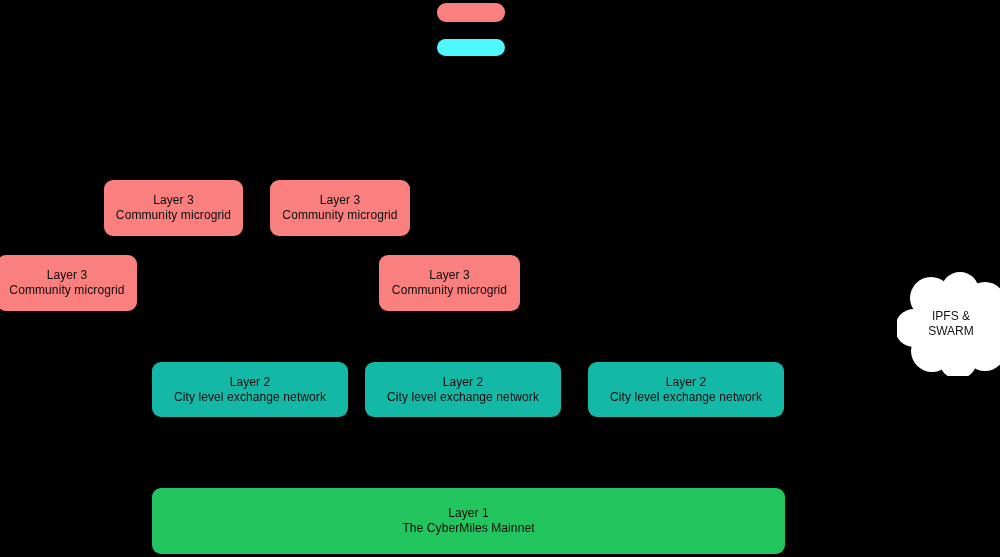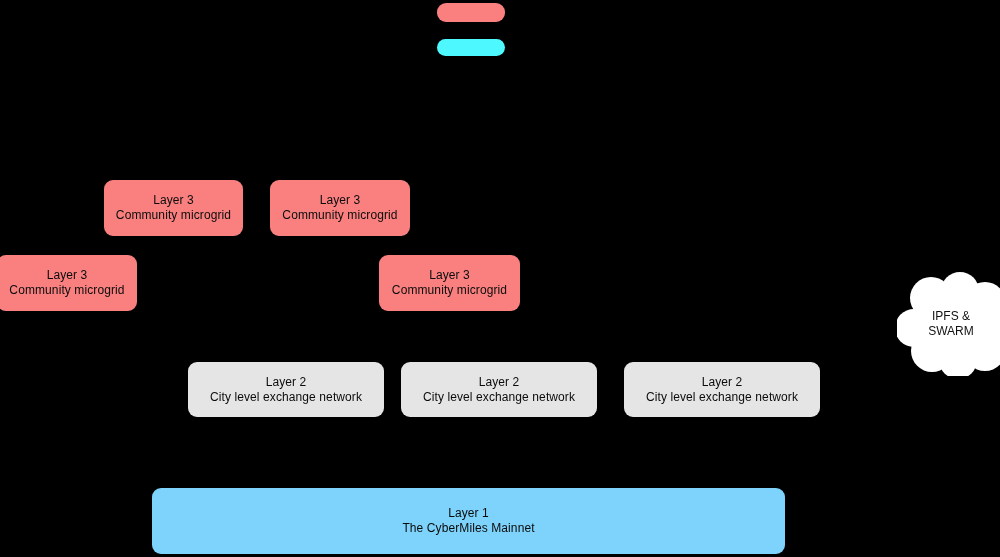--- a/index.html
+++ b/index.html
@@ -39,25 +39,24 @@
     letter-spacing: 0.1px;
     white-space: nowrap;
   }
   .node-box .node-line {
     display: block;
   }
   .layer3 {
     background: #fa8080;
   }
   .layer2 {
-    background: #e5e5e5;
-    margin-left: 36px;
+    background: #14b8a6;
   }
   .layer1 {
-    background: #7dd3fc;
+    background: #22c55e;
   }
   .legend-bar {
     position: absolute;
     border-radius: 9px;
     box-sizing: border-box;
   }
   .legend-pink {
     background: #fa8080;
   }
   .legend-cyan {

